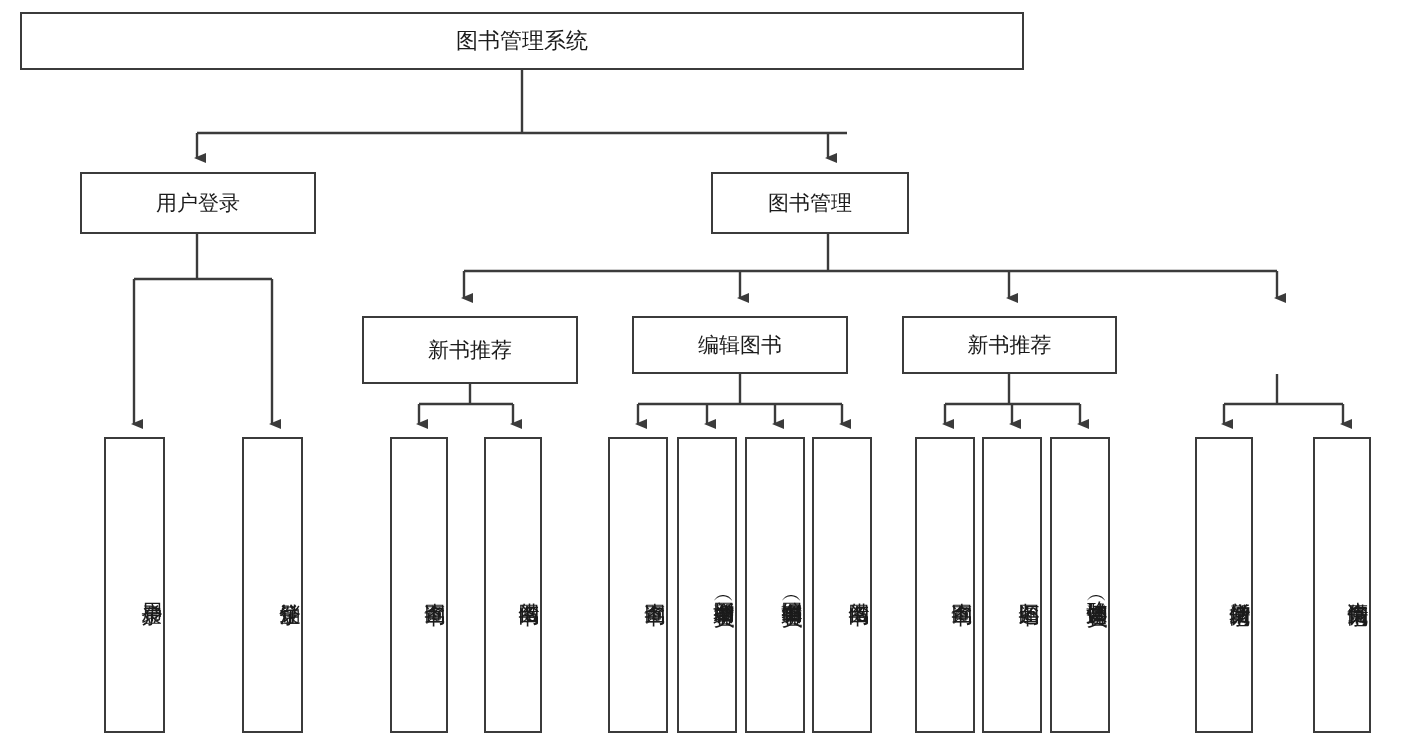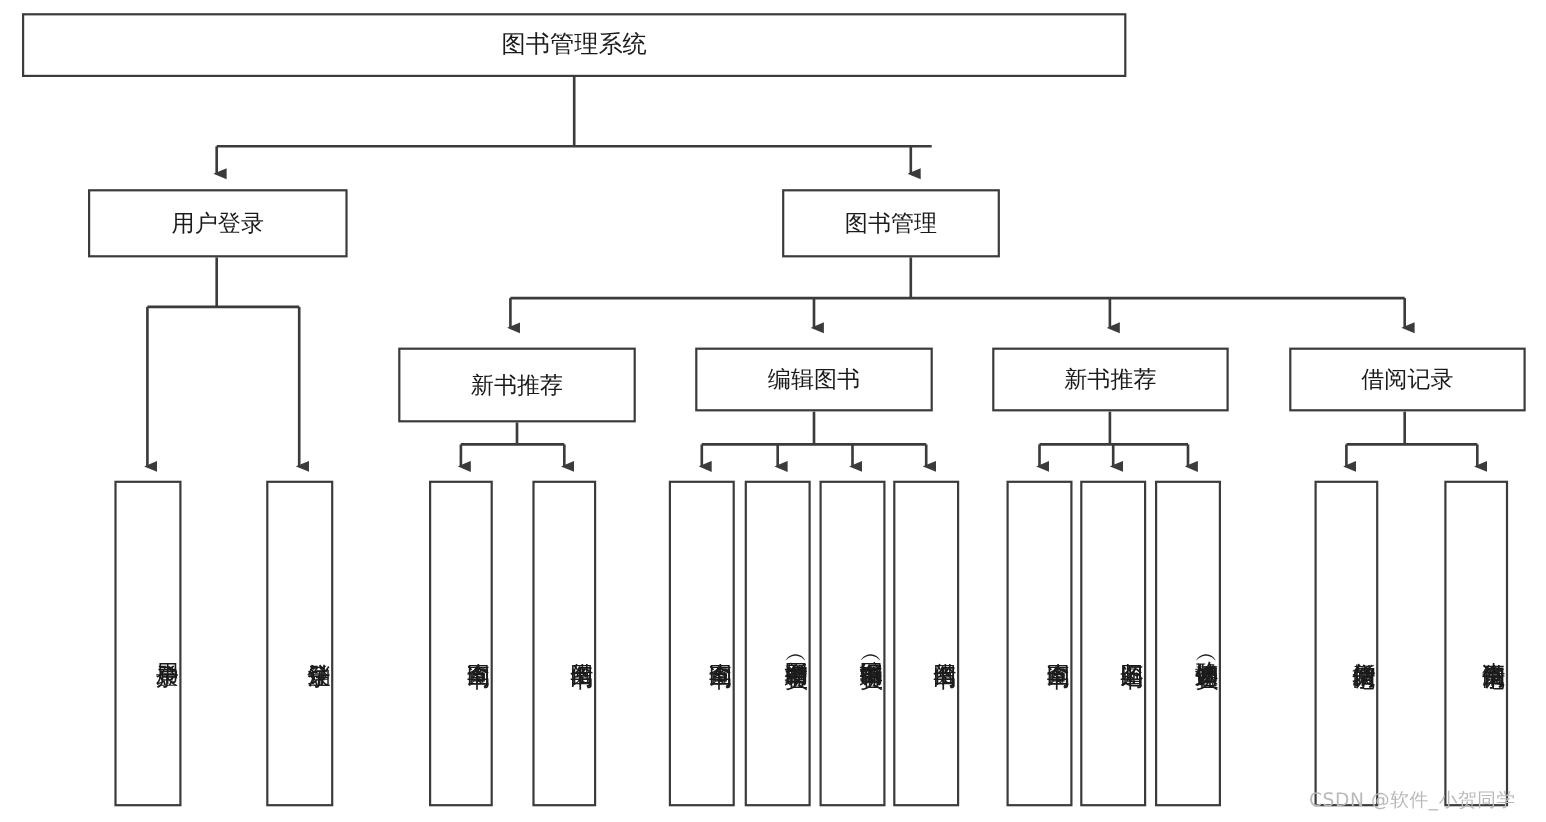--- a/index.html
+++ b/index.html
@@ -134,23 +134,20 @@
 
   <div class="node h" style="left:362px; top:316px; width:216px; height:68px;">
     <span>新书推荐</span>
   </div>
   <div class="node h" style="left:632px; top:316px; width:216px; height:58px;">
     <span>编辑图书</span>
   </div>
   <div class="node h" style="left:902px; top:316px; width:215px; height:58px;">
     <span>新书推荐</span>
   </div>
-  <div class="node h" style="left:1172px; top:316px; width:215px; height:58px;">
-    <span>借阅记录</span>
-  </div>
 
   <div class="node v" style="left:104px; top:437px; width:61px; height:296px;">
     <span class="vtext">用户登录</span>
   </div>
   <div class="node v" style="left:242px; top:437px; width:61px; height:296px;">
     <span class="vtext">注销登录</span>
   </div>
 
   <div class="node v" style="left:390px; top:437px; width:58px; height:296px;">
     <span class="vtext">查询图书</span>
@@ -182,15 +179,14 @@
     <span class="vtext">确认归还（管理员）</span>
   </div>
 
   <div class="node v" style="left:1195px; top:437px; width:58px; height:296px;">
     <span class="vtext">新增借阅记录</span>
   </div>
   <div class="node v" style="left:1313px; top:437px; width:58px; height:296px;">
     <span class="vtext">查询借阅记录</span>
   </div>
 
-  <div class="watermark" style="left:1190px; top:716px;">CSDN @软件_小贺同学</div>
 
 </div>
 
 </body></html>

